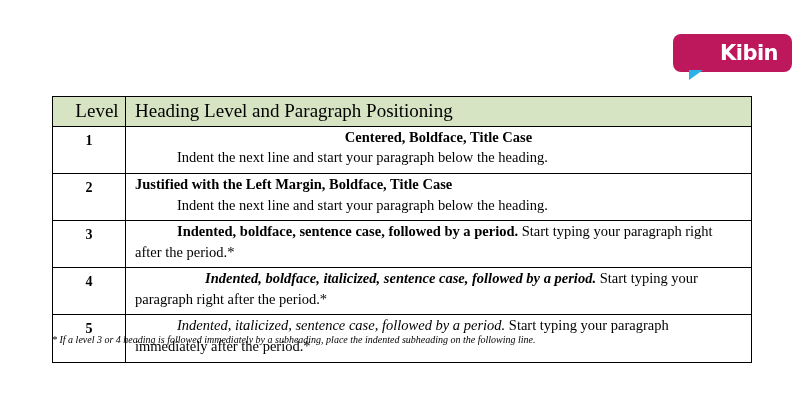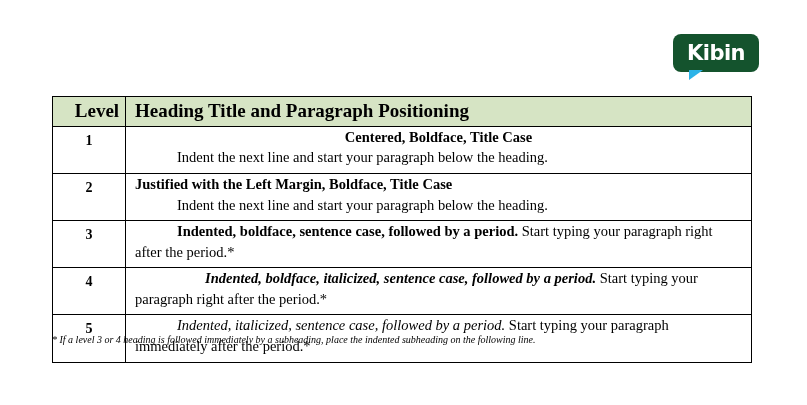--- a/index.html
+++ b/index.html
@@ -19,26 +19,27 @@
   .logo-wrap {
     position: absolute;
     top: 34px;
     right: 48px;
     width: 86px;
     height: 44px;
   }
   .logo-bubble {
     width: 86px;
     height: 38px;
-    background: #14532d;
+    background: #be185d;
     border-radius: 8px;
     position: relative;
     display: flex;
     align-items: center;
     justify-content: center;
+    padding-left: 33px;
   }
   .logo-bubble::after {
     content: "";
     position: absolute;
     bottom: -8px;
     left: 16px;
     width: 0;
     height: 0;
     border-left: 0 solid transparent;
     border-right: 14px solid transparent;
@@ -67,21 +68,21 @@
   }
   table.apa td, table.apa th {
     border: 1px solid #000000;
     vertical-align: top;
   }
   .col-level { width: 73px; }
 
   thead th {
     background: #d6e4c4;
     font-size: 19px;
-    font-weight: bold;
+    font-weight: normal;
     padding: 3px 0 4px 16px;
     line-height: 1.15;
   }
   thead th.level-head {
     text-align: center;
   }
   thead th.format-head {
     text-align: left;
     padding-left: 9px;
   }
@@ -132,21 +133,21 @@
 
 <div class="table-wrap">
   <table class="apa">
     <colgroup>
       <col class="col-level">
       <col>
     </colgroup>
     <thead>
       <tr>
         <th class="level-head">Level</th>
-        <th class="format-head">Heading Title and Paragraph Positioning</th>
+        <th class="format-head">Heading Level and Paragraph Positioning</th>
       </tr>
     </thead>
     <tbody>
 
       <tr>
         <td class="level-cell">1</td>
         <td class="body-cell">
           <div class="line-center">Centered, Boldface, Title Case</div>
           <div class="line-indent">Indent the next line and start your paragraph below the heading.</div>
         </td>

